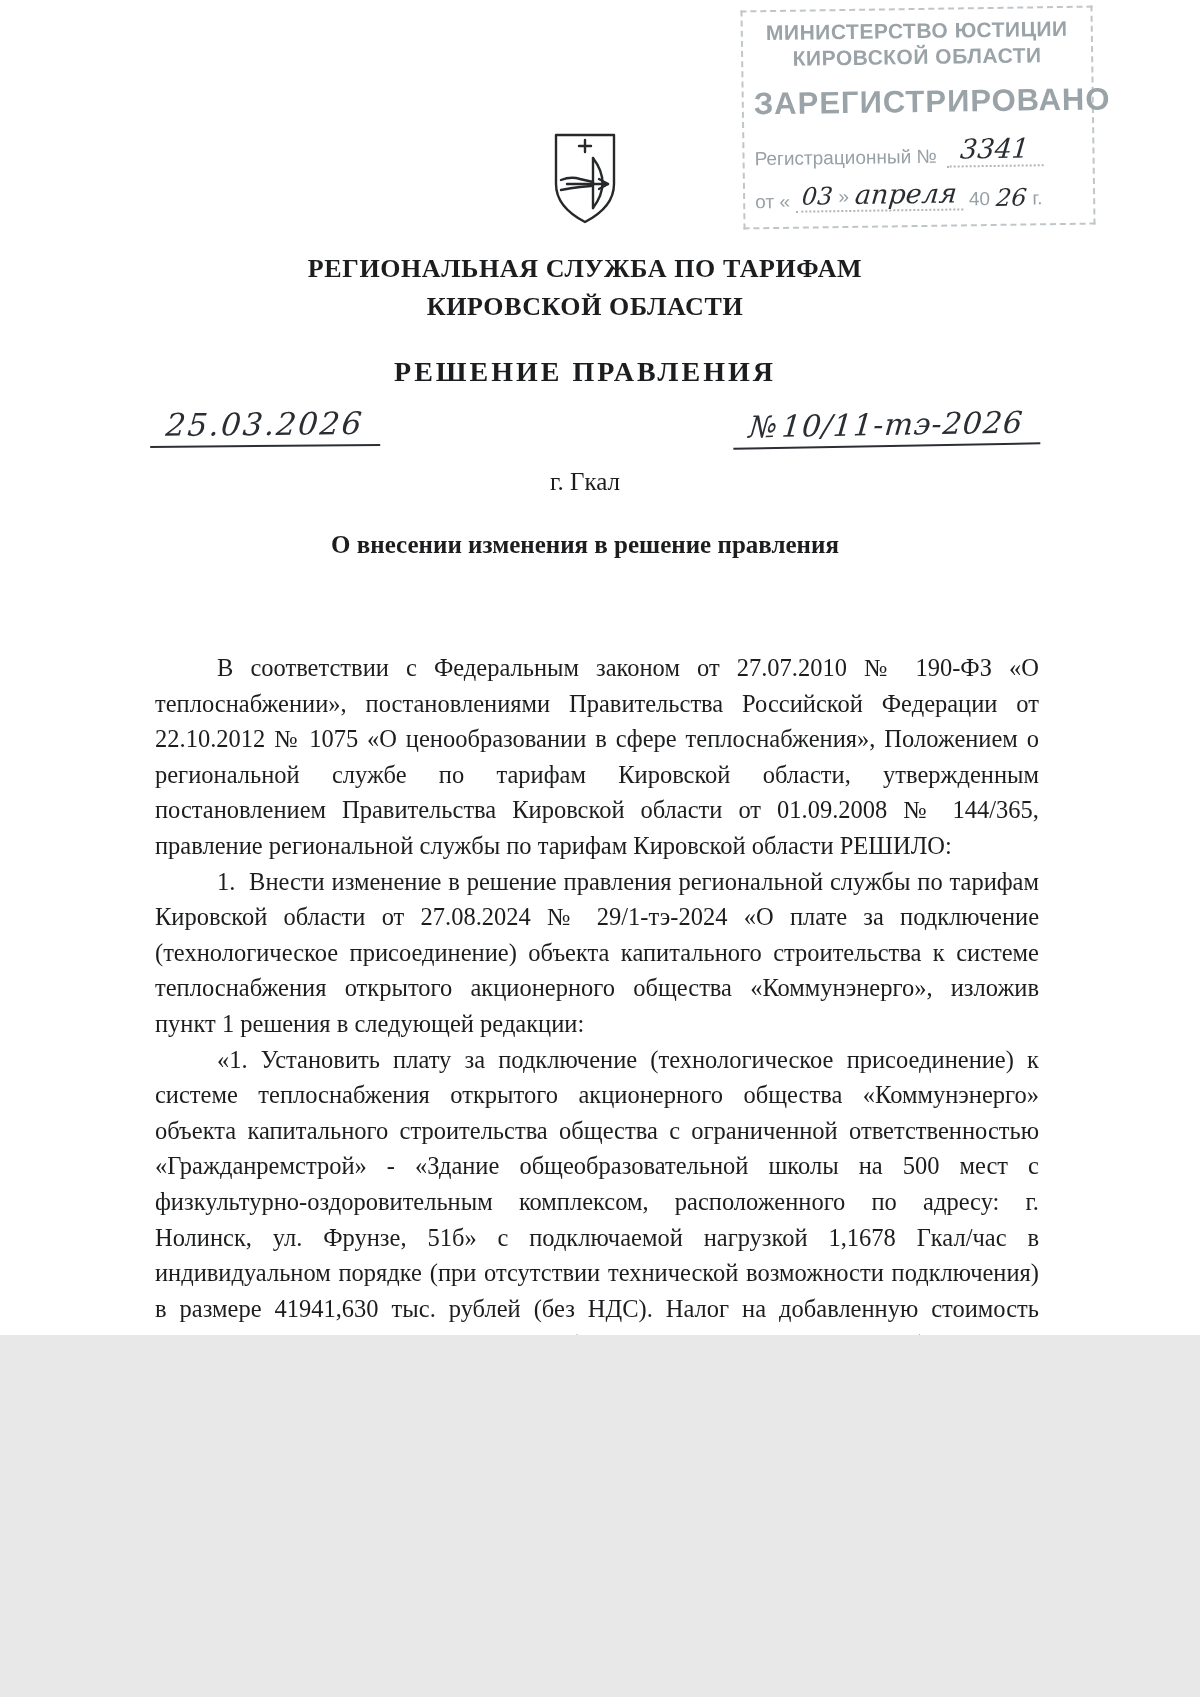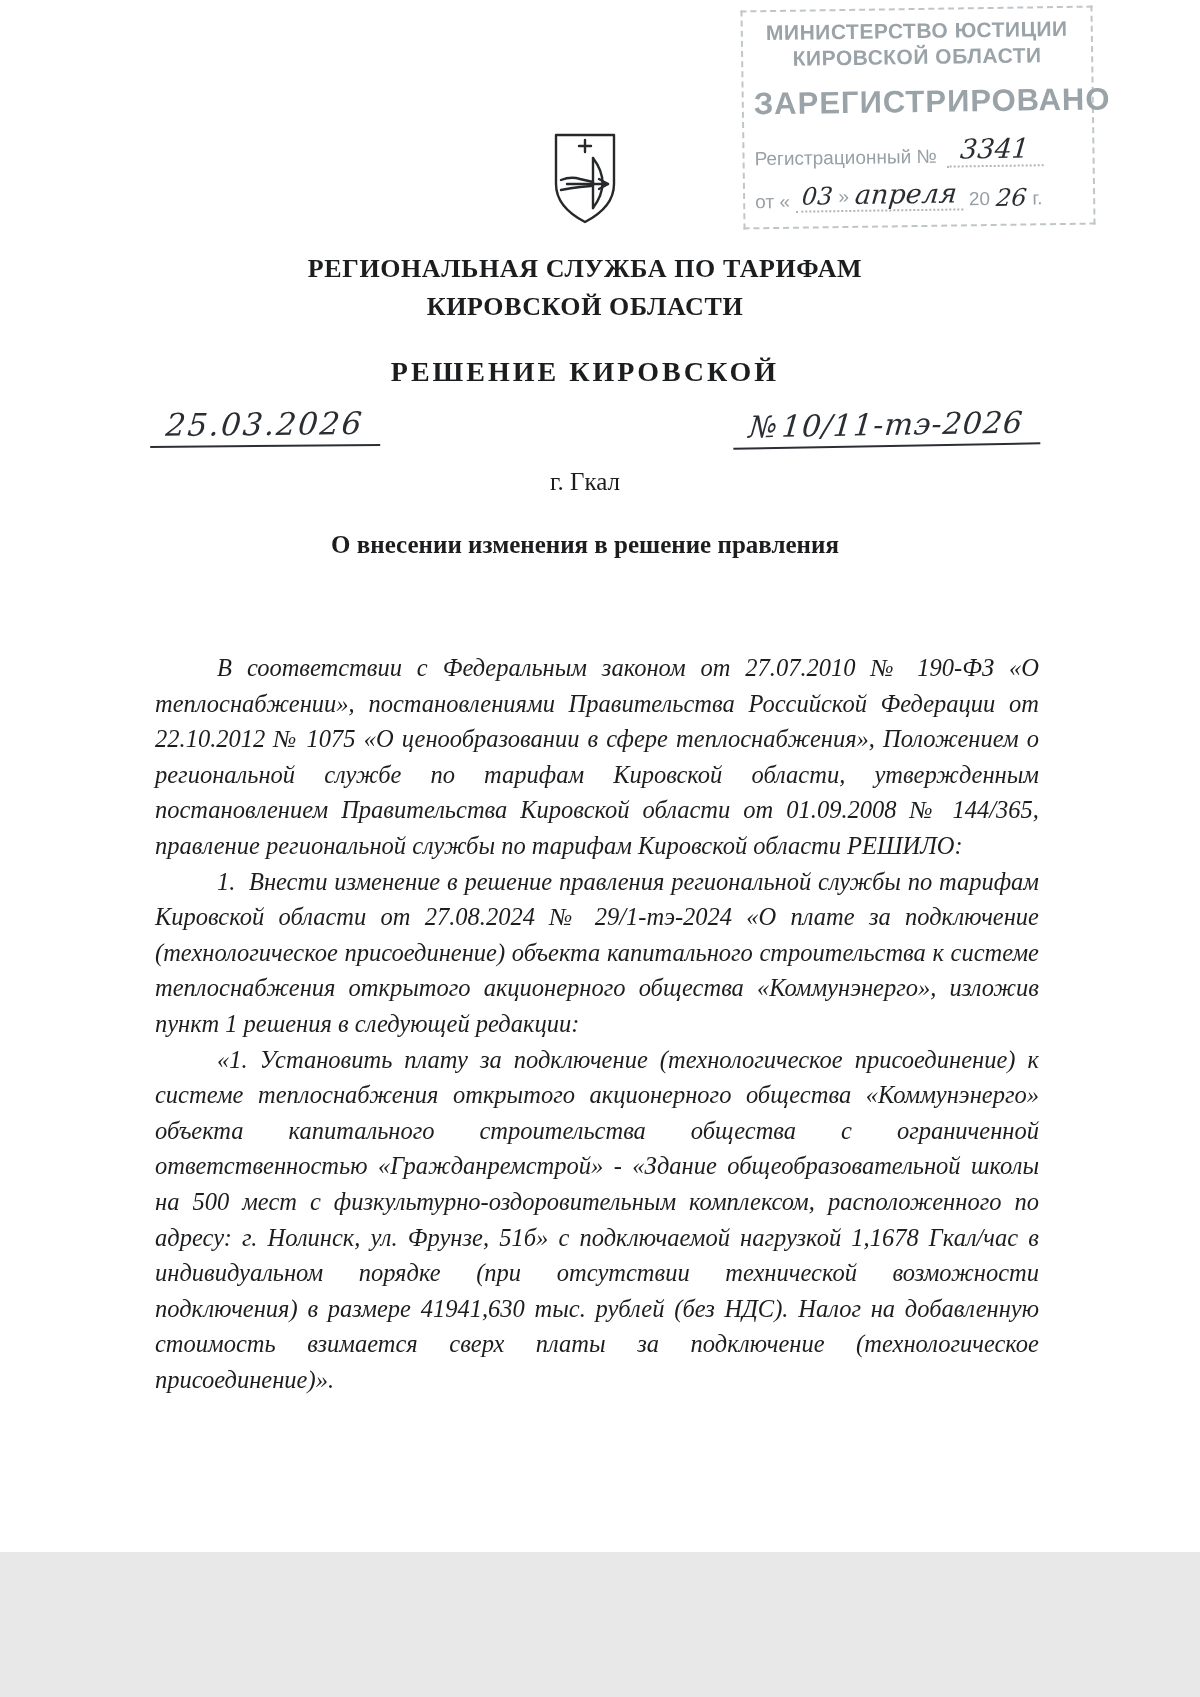--- a/index.html
+++ b/index.html
@@ -1,18 +1,18 @@
 <!DOCTYPE html>
 <html><head>
 <meta charset="utf-8">
 <style>
   html,body{margin:0;padding:0;background:#e8e8e8;}
   .page{
     position:relative;
-    width:1200px;height:1552px;
+    width:1200px;height:1335px;
     margin:0 auto;
     background:#ffffff;
     overflow:hidden;
     font-family:"Liberation Serif", serif;
     color:#1c1d1f;
   }
 
   
   .stamp{
     position:absolute; left:742px; top:8px; width:352px;
@@ -66,21 +66,21 @@
   .hand-number .ink{ font-size:30px; letter-spacing:1px;}
   .hand-number{ transform:rotate(-1deg); }
   .hand-date{ transform:rotate(-0.5deg); }
 
   
   .body-text{
     position:absolute; top:650px; left:155px; width:884px;
     font-size:24.5px; line-height:35.6px;
     text-align:justify;
   }
-  .body-text p{ margin:0; text-indent:62px;font-style:italic; }
+  .body-text p{ margin:0; text-indent:62px; }
 </style>
 </head>
 <body>
 
 <div class="page">
 
   <div class="stamp">
     <div class="stamp-org">
       <div>МИНИСТЕРСТВО ЮСТИЦИИ</div>
       <div>КИРОВСКОЙ ОБЛАСТИ</div>
@@ -90,21 +90,21 @@
       <span class="stamp-print">Регистрационный №</span>
       <span class="numline"><span class="ink">3341</span></span>
     </div>
     <div class="stamp-date-row">
       <span class="stamp-print">от «</span>
       <span class="date-fill">
         <span class="ink small">03</span>
         <span class="stamp-print">»</span>
         <span class="ink">апреля</span>
       </span>
-      <span class="stamp-print">20</span>
+      <span class="stamp-print">40</span>
         <span class="ink small">26</span>
       <span class="stamp-print">г.</span>
     </div>
   </div>
 
   <div class="emblem">
     <svg width="72" height="98" viewBox="0 0 72 98" xmlns="http://www.w3.org/2000/svg">
       <g fill="none" stroke="#26282a" stroke-width="2.4" stroke-linecap="round" stroke-linejoin="round">
         <path d="M7 5 H65 V54 Q65 77 36 92 Q7 77 7 54 Z"></path>
         <path d="M36 10 V22 M30 16 H42"></path>
@@ -116,21 +116,21 @@
         <path d="M59 54 L50 49 M59 54 L50 59"></path>
       </g>
     </svg>
   </div>
 
   <div class="center-block org-title">
     <div>РЕГИОНАЛЬНАЯ СЛУЖБА ПО ТАРИФАМ</div>
     <div>КИРОВСКОЙ ОБЛАСТИ</div>
   </div>
 
-  <div class="center-block doc-type">РЕШЕНИЕ КИРОВСКОЙ</div>
+  <div class="center-block doc-type">РЕШЕНИЕ ПРАВЛЕНИЯ</div>
 
   <div class="numrow">
     <span class="hand-underlined hand-date">
       <span class="ink">25.03.2026</span>
     </span>
     <span class="hand-underlined hand-number">
       <span class="ink">№</span>
       <span class="ink">10/11-тэ-2026</span>
     </span>
   </div>

